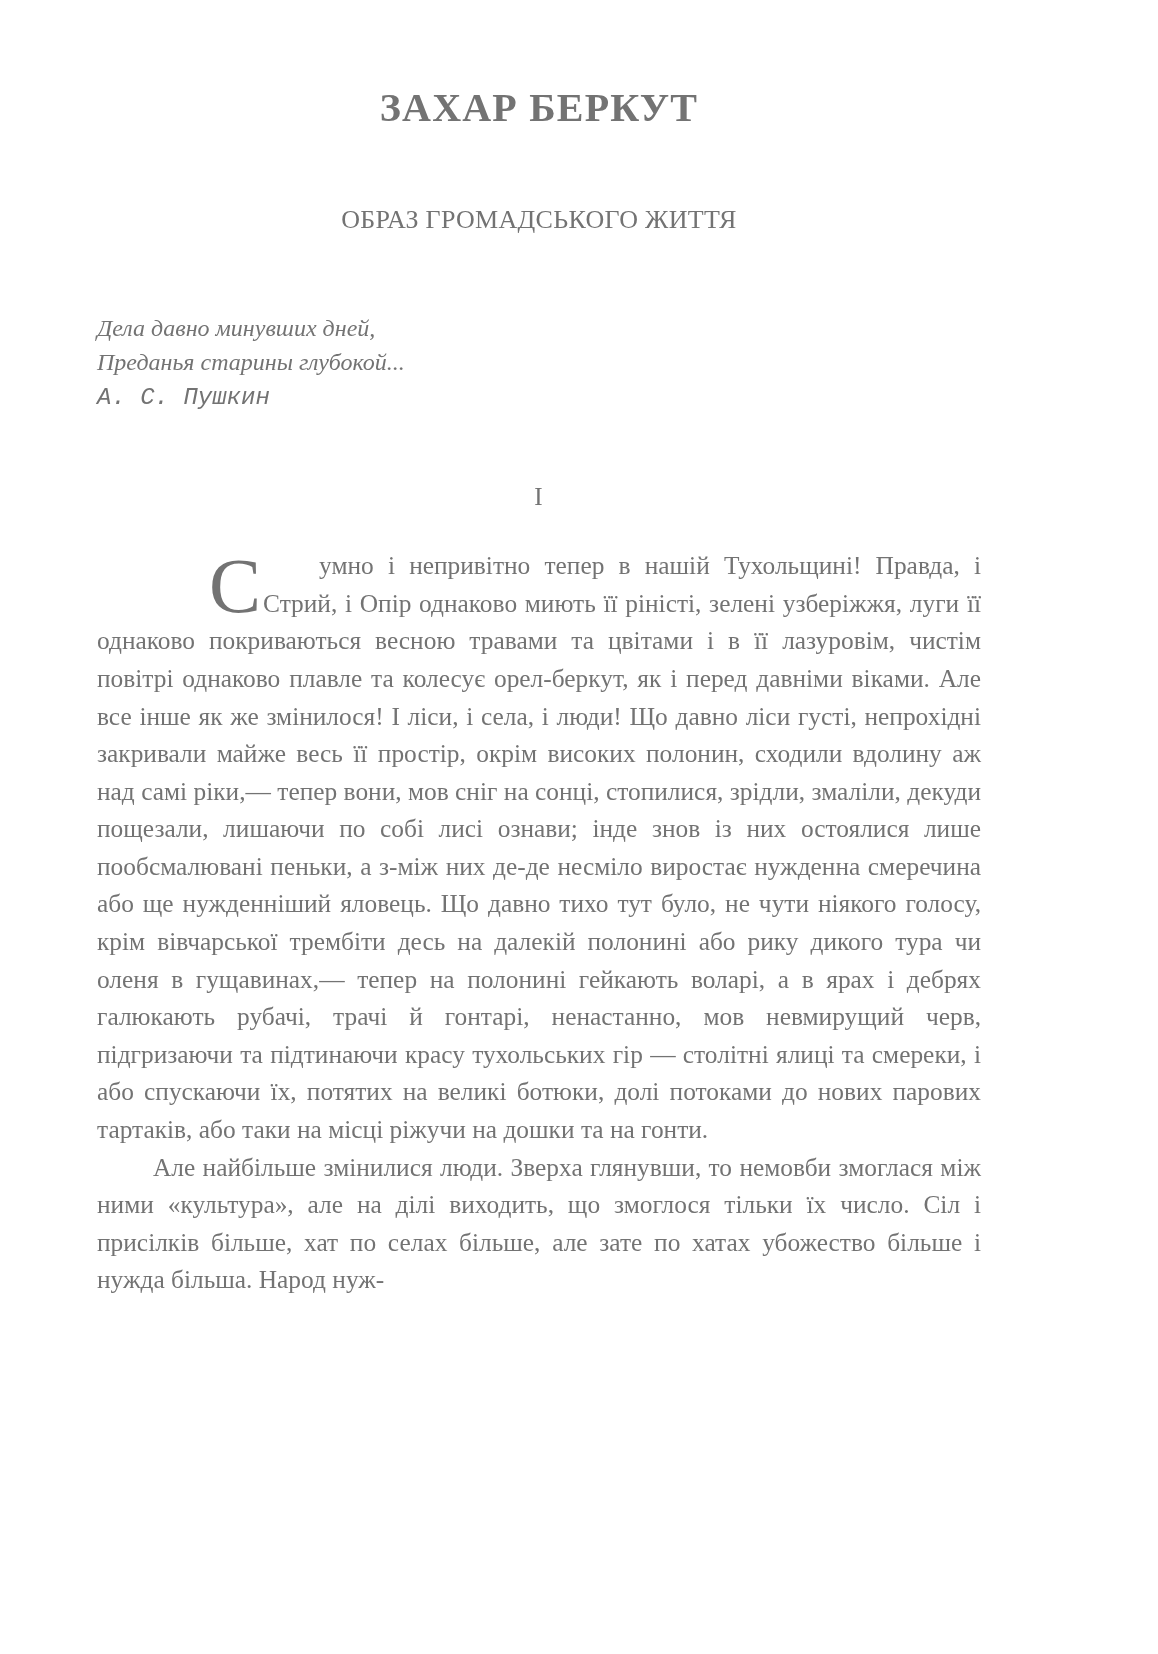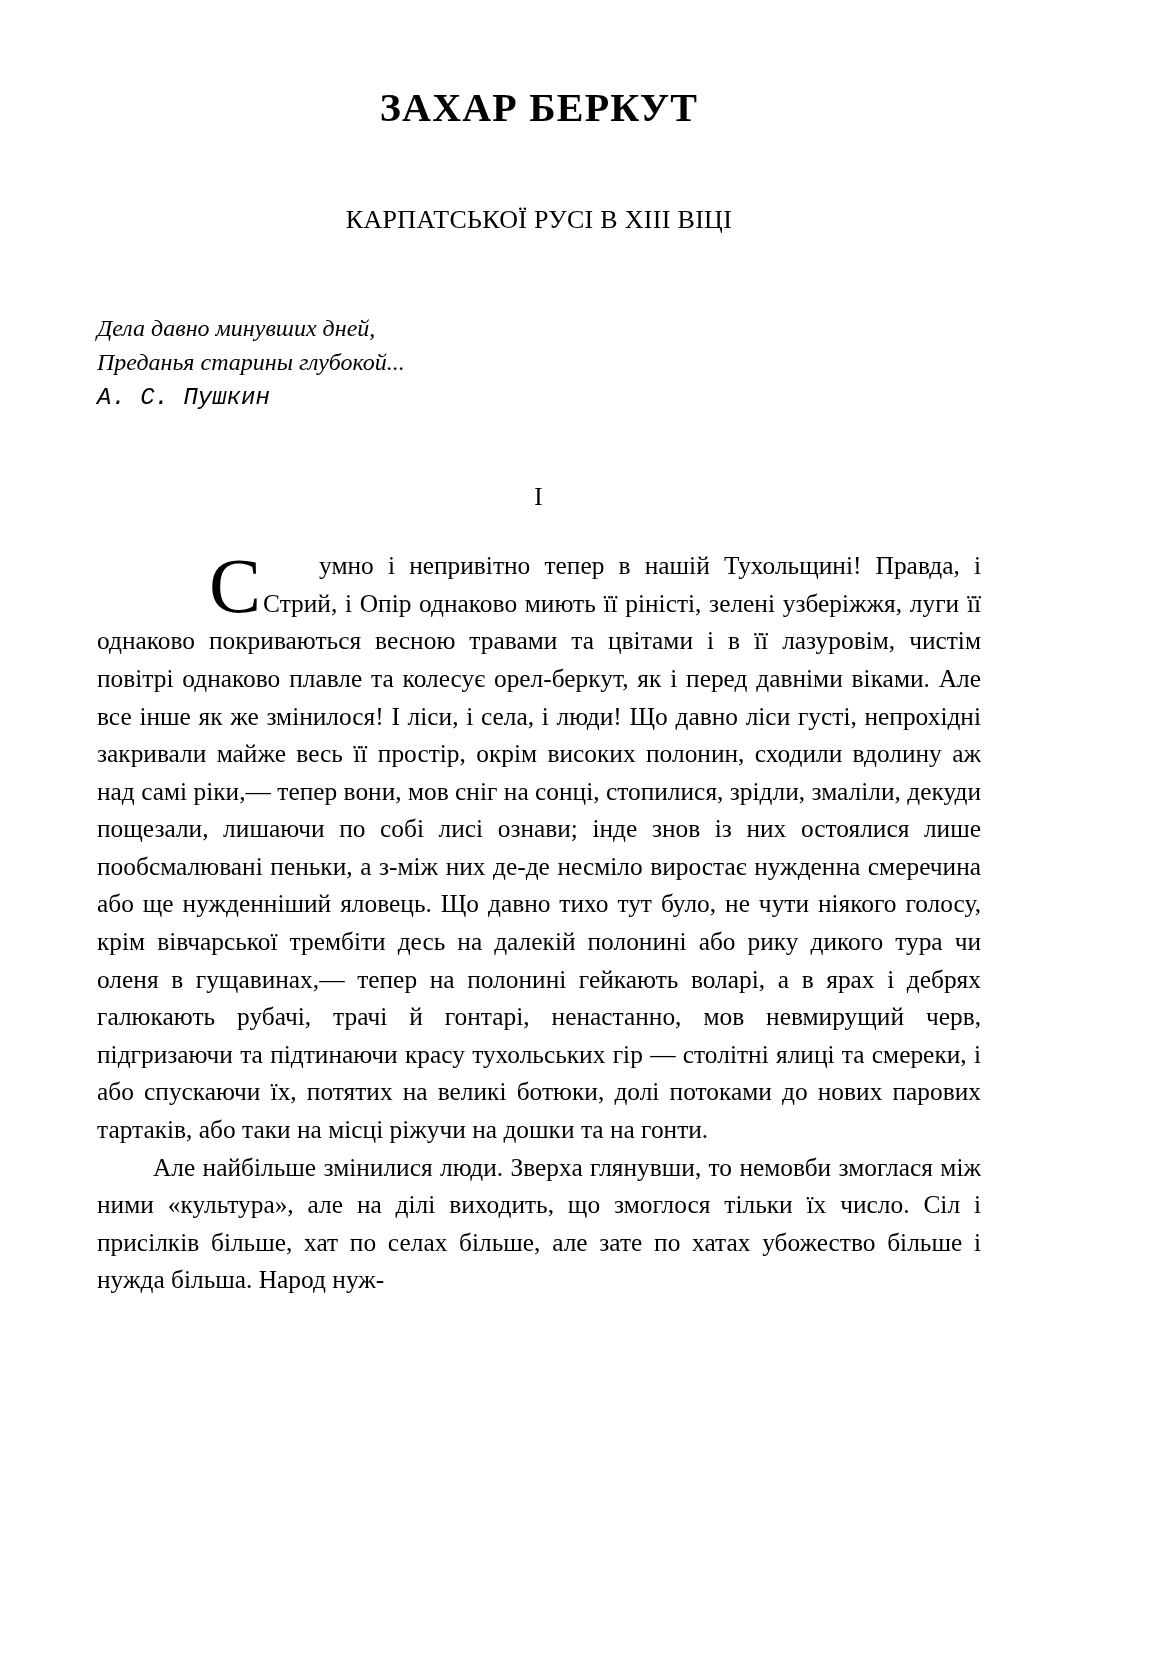--- a/index.html
+++ b/index.html
@@ -7,21 +7,21 @@
     padding: 0;
     background: #ffffff;
   }
 
   .page {
     position: relative;
     width: 1158px;
     height: 1654px;
     margin: 0 auto;
     background: #ffffff;
-    color: #000000;
+    color: #737373;
     font-family: "Liberation Serif", "DejaVu Serif", serif;
     overflow: hidden;
     box-sizing: border-box;
   }
 
   .content {
     position: absolute;
     left: 97px;
     top: 0;
     width: 884px;
@@ -112,21 +112,21 @@
 <body>
 
 <div class="page">
   <div class="content">
 
     <div class="title-block">
       <h1 class="book-title">ЗАХАР БЕРКУТ</h1>
     </div>
 
     <div class="descriptor">
-      <div>КАРПАТСЬКОЇ РУСІ В XIII ВІЦІ</div>
+      <div>ОБРАЗ ГРОМАДСЬКОГО ЖИТТЯ</div>
     </div>
 
     <div class="epigraph">
       <div>Дела давно минувших дней,</div>
       <div>Преданья старины глубокой...</div>
       <div class="attrib">А. С. Пушкин</div>
     </div>
 
     <div class="chapter-number">I</div>
 

